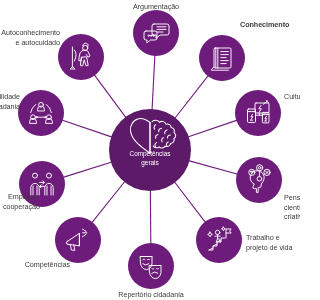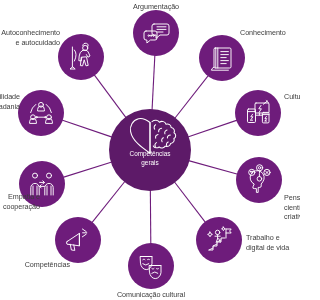--- a/index.html
+++ b/index.html
@@ -201,28 +201,28 @@
     </g>
 
     <text id="center-text-holder" style="display:none"></text>
   </svg>
 
   <div class="center-caption">Competências
 gerais</div>
 
   <div id="labels">
       <div class="node-label lbl-center" style="left: 116px; top: 2px; width: 80px; color: rgb(61, 61, 61);">Argumentação</div>
-      <div class="node-label lbl-right" style="left: 240px; top: 28px; width: 66px; color: rgb(61, 61, 61);">Conhecimento</div>
+      <div class="node-label lbl-right" style="left: 240px; top: 20px; width: 66px; color: rgb(61, 61, 61); font-weight: bold;">Conhecimento</div>
       <div class="node-label lbl-right" style="left: 284px; top: 92px; width: 60px; color: rgb(61, 61, 61);">Cultura digital</div>
       <div class="node-label lbl-right" style="left: 284px; top: 193px; width: 70px; color: rgb(61, 61, 61);">Pensamento
 científico, crítico e
 criativo</div>
       <div class="node-label lbl-right" style="left: 246px; top: 233px; width: 72px; color: rgb(61, 61, 61);">Trabalho e
-digital de vida</div>
-      <div class="node-label lbl-center" style="left: 111px; top: 290px; width: 80px; color: rgb(61, 61, 61);">Comunicação cultural</div>
+projeto de vida</div>
+      <div class="node-label lbl-center" style="left: 111px; top: 290px; width: 80px; color: rgb(61, 61, 61);">Repertório cidadania</div>
       <div class="node-label lbl-left" style="left: 8px; top: 260px; width: 62px; color: rgb(61, 61, 61);">Competências</div>
       <div class="node-label lbl-left" style="left: -22px; top: 192px; width: 62px; color: rgb(61, 61, 61);">Empatia e
 cooperação</div>
       <div class="node-label lbl-left" style="left: -52px; top: 92px; width: 72px; color: rgb(61, 61, 61);">Responsabilidade
 e cidadania</div>
       <div class="node-label lbl-left" style="left: -12px; top: 28px; width: 72px; color: rgb(61, 61, 61);">Autoconhecimento
 e autocuidado</div>
     </div>
 
 </div>

